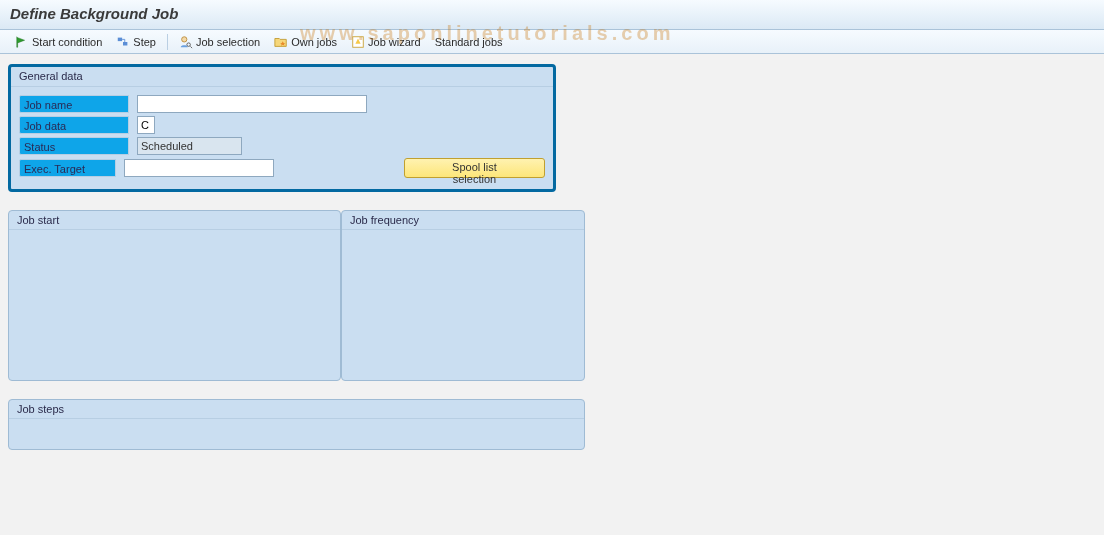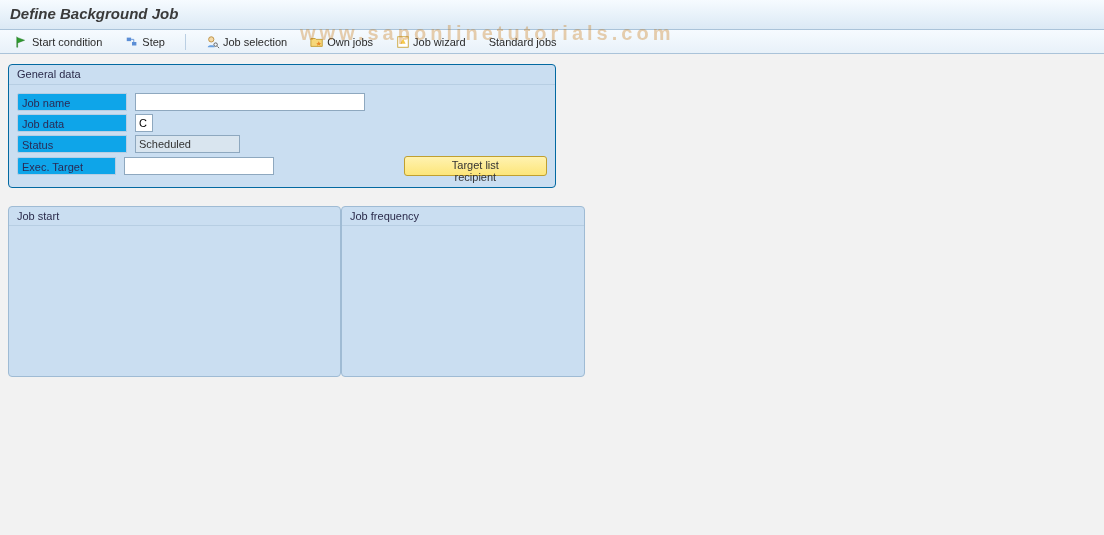--- a/index.html
+++ b/index.html
@@ -20,21 +20,21 @@
     font-weight: bold;
     font-style: italic;
     color: #3a3a3a;
   }
   .toolbar {
     background: linear-gradient(#f6fbff, #e8f1f9);
     border-bottom: 1px solid #aac3d9;
     padding: 3px 8px;
     display: flex;
     align-items: center;
-    gap: 9px;
+    gap: 0;
     height: 24px;
   }
   .tb-btn {
     display: inline-flex;
     align-items: center;
     padding: 2px 6px;
     color: #2a2a2a;
     cursor: pointer;
     border: 1px solid transparent;
     border-radius: 2px;
@@ -44,21 +44,21 @@
   .tb-sep {
     width: 1px;
     height: 16px;
     background: #bacfe3;
     margin: 0 4px;
   }
   .tb-icon { width: 14px; height: 14px; display: inline-block; }
   .content { padding: 10px 8px; }
   .groupbox {
     background: #cadef1;
-    border: 1px solid #0369a1;
+    border: 3px solid #0369a1;
     border-radius: 4px;
     position: relative;
   }
   .groupbox-title {
     font-size: 11px;
     color: #2a2a4a;
     padding: 3px 8px 4px 8px;
     border-bottom: 1px solid #b7cee3;
   }
   .groupbox-body { padding: 5px 8px 8px 8px; }
@@ -197,30 +197,34 @@
         <div class="form-lbl">Job data</div>
         <div class="form-ctl"><input class="tfield w22" value="C" style=""></div>
       </div>
       <div class="form-row">
         <div class="form-lbl">Status</div>
         <div class="form-ctl"><input class="tfield ro w105" readonly="" value="Scheduled" style=""></div>
       </div>
       <div class="form-row">
         <div class="form-lbl">Exec. Target</div>
         <div class="form-ctl"><input class="tfield w150" value="" style=""></div>
-        <button class="spool-btn">Target list recipient</button>
+        <button class="spool-btn">Spool list selection</button>
       </div>
     </div>
   </div>
 
   <div class="row-panels">
     <div class="panel" style="width:333px">
       <div class="panel-title">Job start</div>
       <div class="panel-body"></div>
     </div>
     <div class="panel" style="width:244px">
       <div class="panel-title">Job frequency</div>
       <div class="panel-body"></div>
     </div>
   </div>
 
+  <div class="panel" style="width:577px; margin-top:18px">
+    <div class="panel-title">Job steps</div>
+    <div class="panel-body" style="height:30px"></div>
+  </div>
 
 </div>
 
 </body></html>

